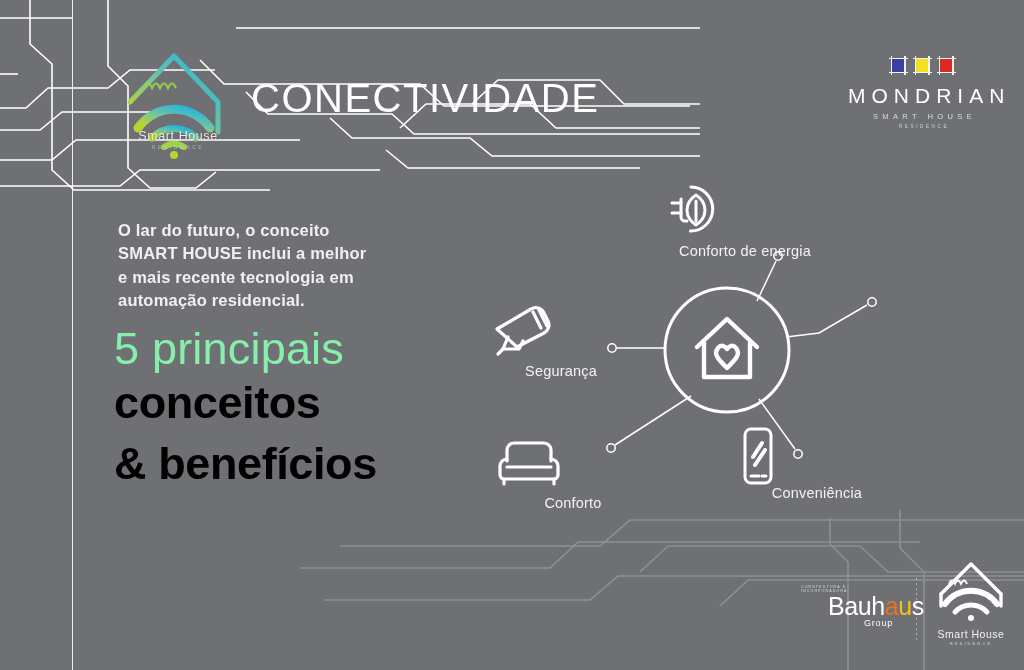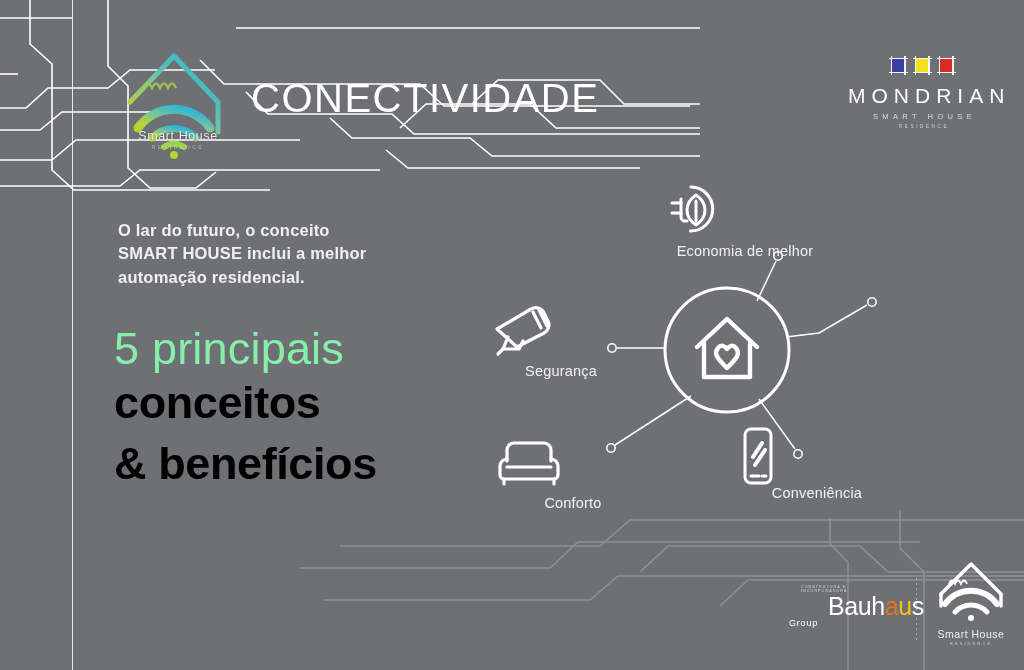--- a/index.html
+++ b/index.html
@@ -114,21 +114,21 @@
   .bauhaus .tiny {
     font-size:3.6px; letter-spacing:1.1px; color:#d8d8d8; margin-left:12px; margin-bottom:1px;
   }
   .bauhaus .word {
     position:relative; font-size:25px; font-weight:300; letter-spacing:-.4px;
     color:#ffffff; line-height:1;margin-left:39px;
   }
   .bauhaus .word .dotA { color:#e8731f; }
   .bauhaus .word .dotU { color:#f2c21a; }
   .bauhaus .grp {
-    text-align:left; font-size:9px; letter-spacing:.8px; color:#ffffff; margin-top:-1px;
+    text-align:right; font-size:9px; letter-spacing:.8px; color:#ffffff; margin-top:-1px;
   }
   .divider-dots {
     position:absolute; left:916px; top:578px; width:1px; height:64px;
     background:repeating-linear-gradient(to bottom, rgba(255,255,255,.45) 0 2px, transparent 2px 5px);
   }
   .sh-logo-bot { position:absolute; left:925px; top:552px; width:92px; text-align:center; }
   .sh-logo-bot .cap {
     font-size:10.5px; letter-spacing:.5px; color:#f0f0f0; margin-top:-4px;
   }
   .sh-logo-bot .cap small {
@@ -195,20 +195,21 @@
       <span>Smart House</span>
       <small>RESIDENCE</small>
     </div>
   </div>
 
   <div class="title">CONECTIVIDADE</div>
 
   <div class="para">
     <span class="ln">O lar do futuro, o conceito</span>
     <span class="ln">SMART HOUSE inclui a melhor</span>
+    <span class="ln">e mais recente tecnologia em</span>
     <span class="ln">automação residencial.</span>
   </div>
 
   <div class="statement">
     <div class="l1">5 principais</div>
     <div class="l2">conceitos</div>
     <div class="l3">&amp; benefícios</div>
   </div>
 
   <div class="mondrian">
@@ -272,21 +273,21 @@
       <div class="ico">
         <svg width="56" height="52" viewBox="0 0 56 52" fill="none" stroke="#ffffff" stroke-width="3" stroke-linecap="round" stroke-linejoin="round">
           <path d="M26 4 a22 22 0 1 1 -0.5 44"></path>
           <path d="M31 12 c12 8 12 22 0 30 c-12 -8 -12 -22 0 -30 z"></path>
           <path d="M31 18 v20"></path>
           <path d="M16 20 h-9"></path>
             <path d="M16 30 h-9"></path>
           <path d="M16 16 v18 a4 4 0 0 0 4 4 h2"></path>
         </svg>
       </div>
-      <span class="lbl">Economia de melhor</span>
+      <span class="lbl">Conforto de energia</span>
     </div>
 
 
     <div class="node node-convenien">
       <div class="ico">
         <svg width="42" height="62" viewBox="0 0 42 62" fill="none" stroke="#ffffff" stroke-width="3" stroke-linecap="round">
           <rect x="8" y="4" width="26" height="54" rx="6"></rect>
           <path d="M25 18 L16 32" stroke-width="4"></path>
           <path d="M28 25 L18 40" stroke-width="4"></path>
           <path d="M14 51 h8"></path>

